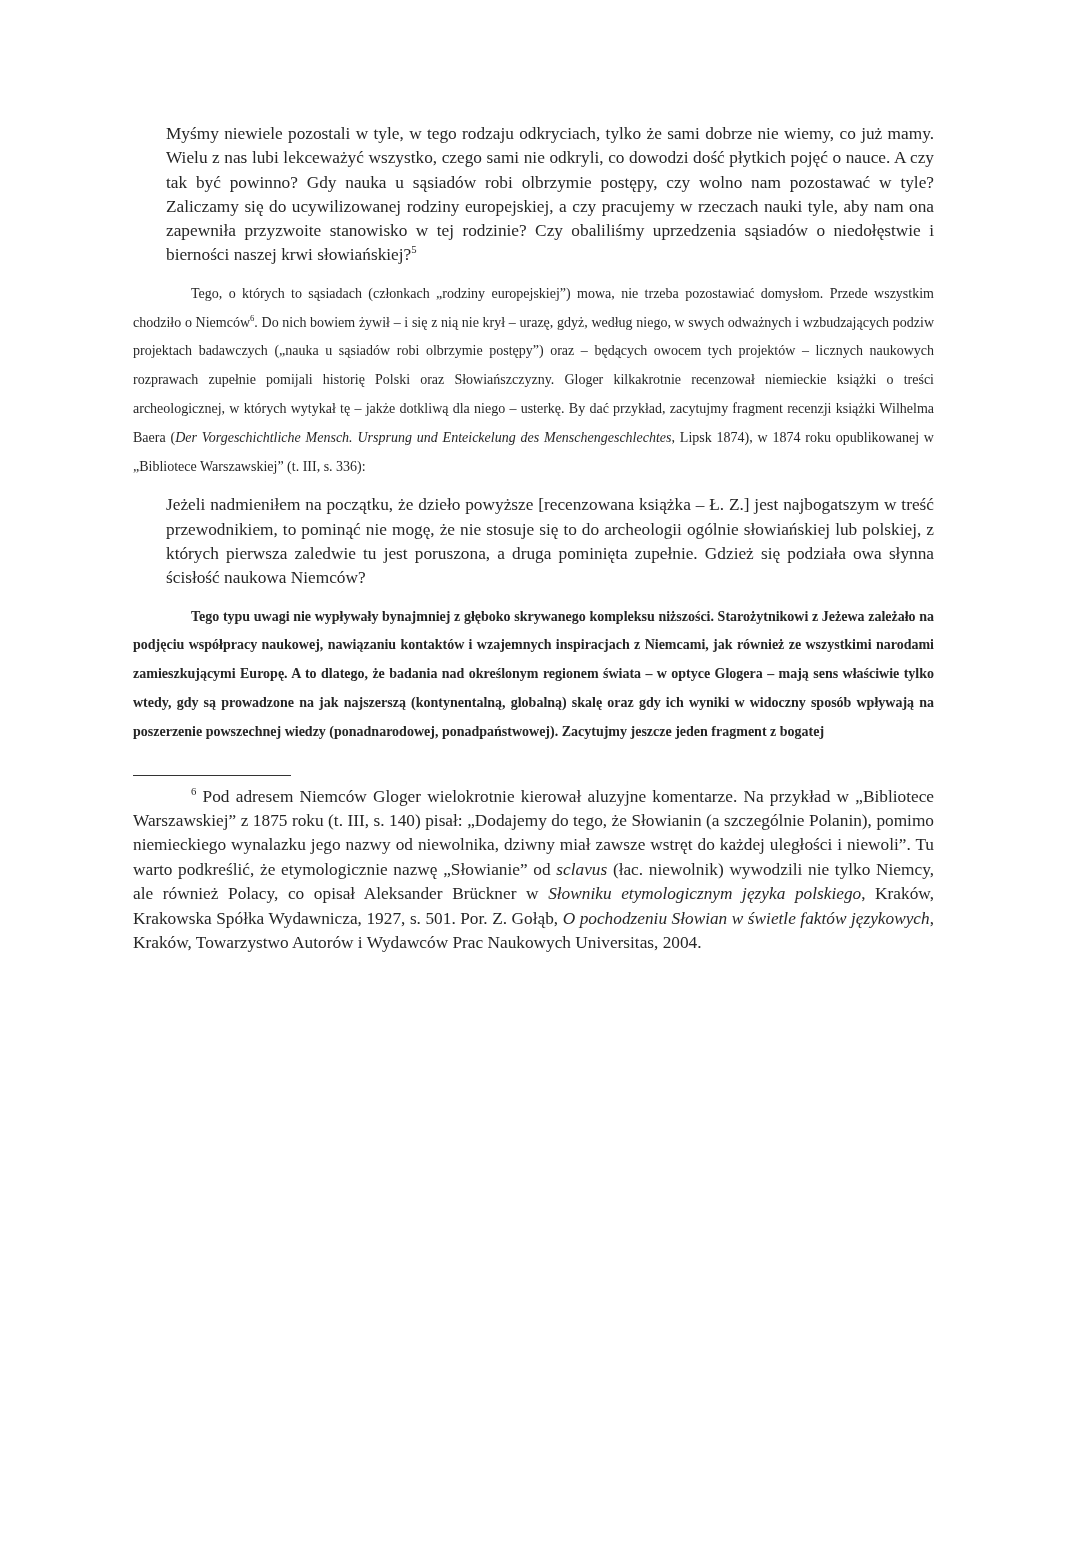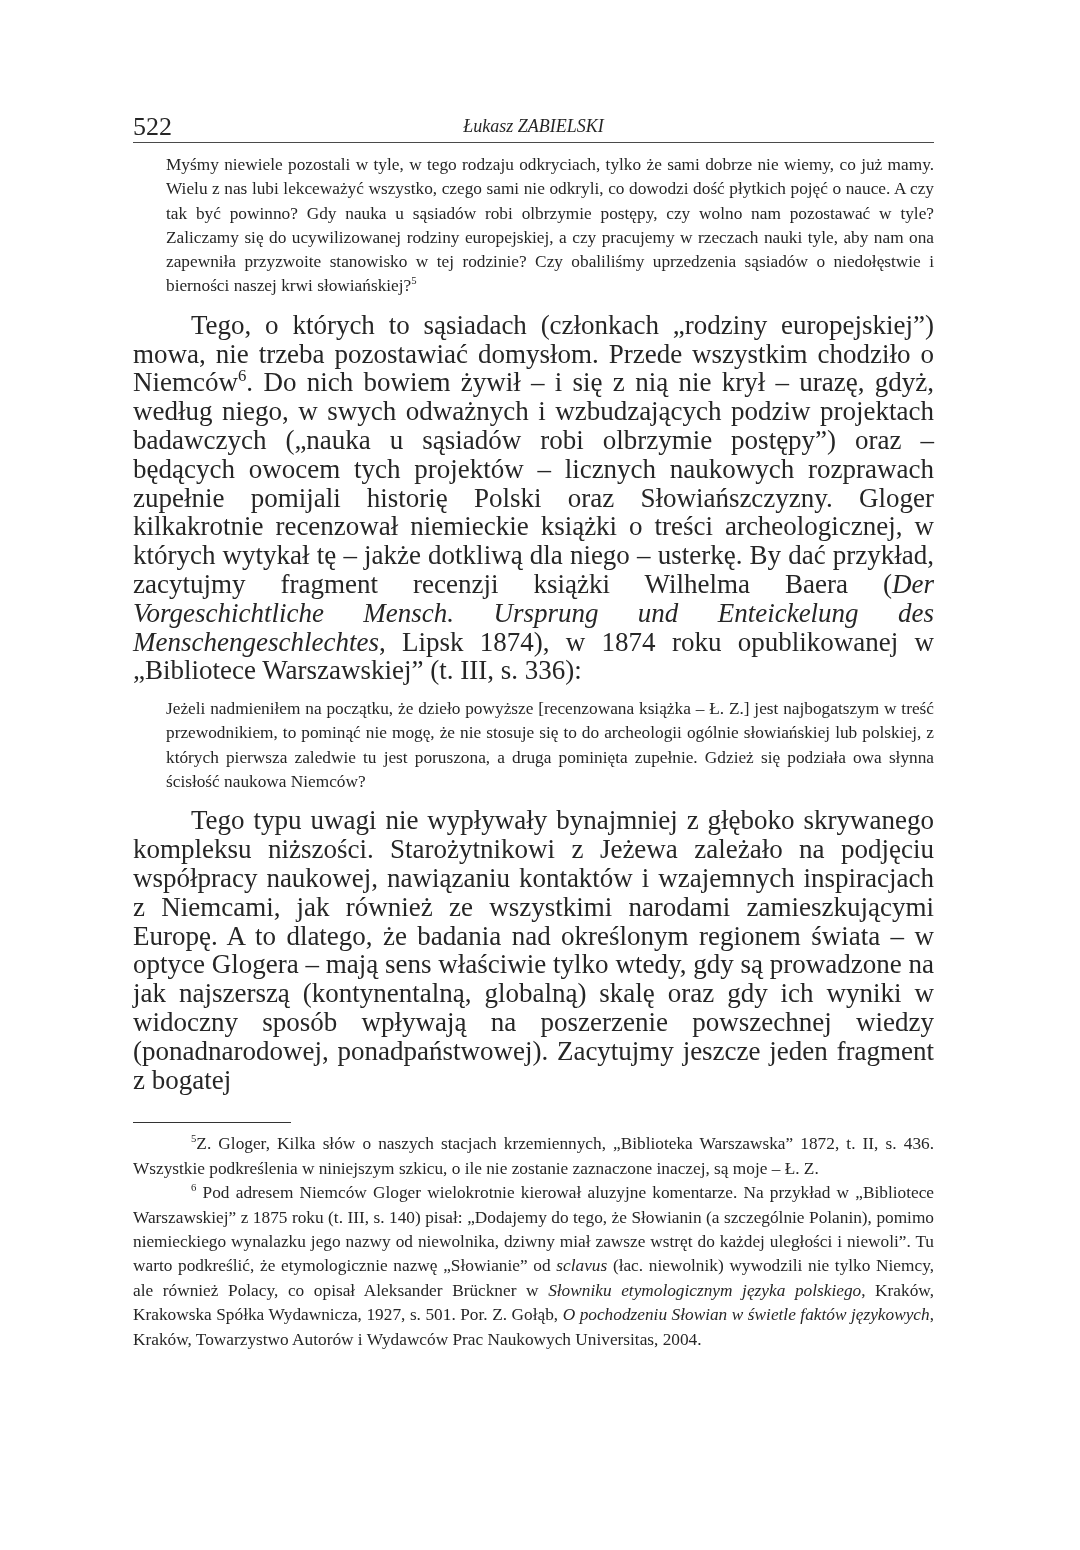--- a/index.html
+++ b/index.html
@@ -2,47 +2,42 @@
 <html><head>
 <meta charset="utf-8">
 <style>
   html, body { margin: 0; padding: 0; background: #ffffff; }
   body { width: 1080px; height: 1550px; position: relative; overflow: hidden; color: #262626; font-family: "Liberation Serif", serif; }
   .page { position: absolute; left: 133px; top: 112px; width: 801px; }
   .header { position: relative; height: 30px; border-bottom: 1.5px solid #4a4a4a; }
   .page-num { position: absolute; left: 0; top: 0; font-size: 26px; line-height: 30px; }
   .running-head { position: absolute; left: 0; right: 0; top: 4px; text-align: center; font-style: italic; font-size: 18px; }
   .quote { margin: 10px 0 0 33px; font-size: 17.3px; line-height: 24.3px; text-align: justify; }
-  .para { margin: 20px 0 0 0; font-size: 27px; line-height: 28.8px; text-align: justify; text-indent: 58px; }
+  .para { margin: 20px 0 0 0; font-size: 14px; line-height: 28.8px; text-align: justify; text-indent: 58px; }
   .para.first { margin-top: 12px; }
   .quote2 { margin-top: 12px; }
-  .para2 { margin-top: 12px; }
+  .para2 { margin-top: 12px; font-weight: bold; }
   .fn-rule { margin-top: 28px; width: 158px; border-top: 1.2px solid #333; }
   .footnotes { margin-top: 9px; font-size: 17.3px; line-height: 24.4px; text-align: justify; }
   .footnote { text-indent: 58px; margin: 0; }
   sup { font-size: 62%; line-height: 0; vertical-align: super; }
   b { font-weight: normal; }
   i { font-style: italic; }
 </style>
 </head>
 <body>
 
 <div class="page">
-  <div class="header">
-    <span class="page-num">522</span>
-    <div class="running-head">Łukasz ZABIELSKI</div>
-  </div>
 
   <p class="quote"><span>Myśmy niewiele pozostali w tyle, w tego rodzaju odkryciach, tylko że </span><b>sami dobrze nie wiemy, co już mamy</b><span>. Wielu z nas lubi lekceważyć wszystko, czego sami nie odkryli, co dowodzi dość płytkich pojęć o nauce. A czy tak być powinno? Gdy nauka u sąsiadów robi olbrzymie postępy, czy wolno nam pozostawać w tyle? Zaliczamy się do ucywilizowanej </span><b>rodziny europejskiej</b><span>, a czy pracujemy w rzeczach nauki tyle, aby nam ona zapewniła przyzwoite stanowisko w tej rodzinie? </span><b>Czy obaliliśmy uprzedzenia sąsiadów o niedołęstwie i bierności naszej krwi słowiańskiej</b><span>?</span><sup>5</sup></p>
 
   <p class="para first"><span>Tego, o których to sąsiadach (członkach „rodziny europejskiej”) mowa, nie trzeba pozostawiać domysłom. Przede wszystkim chodziło o Niemców</span><sup>6</sup><span>. Do nich bowiem żywił – i się z nią nie krył – urazę, gdyż, według niego, w swych odważnych i wzbudzających podziw projektach badawczych („nauka u sąsiadów robi olbrzymie postępy”) oraz – będących owocem tych projektów – licznych naukowych rozprawach zupełnie pomijali historię Polski oraz Słowiańszczyzny. Gloger kilkakrotnie recenzował niemieckie książki o treści archeologicznej, w których wytykał tę – jakże dotkliwą dla niego – usterkę. By dać przykład, zacytujmy fragment recenzji książki Wilhelma Baera (</span><i>Der Vorgeschichtliche Mensch. Ursprung und Enteickelung des Menschengeschlechtes</i><span>, Lipsk 1874), w 1874 roku opublikowanej w „Bibliotece Warszawskiej” (t. III, s. 336):</span></p>
 
   <p class="quote quote2"><span>Jeżeli nadmieniłem na początku, że dzieło powyższe [recenzowana książka – Ł. Z.] jest najbogatszym w treść przewodnikiem, to pominąć nie mogę, że nie stosuje się to do archeologii ogólnie słowiańskiej lub polskiej, z których pierwsza zaledwie tu jest poruszona, a druga pominięta zupełnie. </span><b>Gdzież się podziała owa słynna ścisłość naukowa Niemców</b><span>?</span></p>
 
   <p class="para para2">Tego typu uwagi nie wypływały bynajmniej z głęboko skrywanego kompleksu niższości. Starożytnikowi z Jeżewa zależało na podjęciu współpracy naukowej, nawiązaniu kontaktów i wzajemnych inspiracjach z Niemcami, jak również ze wszystkimi narodami zamieszkującymi Europę. A to dlatego, że badania nad określonym regionem świata – w optyce Glogera – mają sens właściwie tylko wtedy, gdy są prowadzone na jak najszerszą (kontynentalną, globalną) skalę oraz gdy ich wyniki w widoczny sposób wpływają na poszerzenie powszechnej wiedzy (ponadnarodowej, ponadpaństwowej). Zacytujmy jeszcze jeden fragment z bogatej</p>
 
   <div class="fn-rule"></div>
 
   <div class="footnotes">
-    <p class="footnote"><sup>5</sup><span>Z. Gloger, Kilka słów o naszych stacjach krzemiennych, „Biblioteka Warszawska” 1872, t. II, s. 436. Wszystkie podkreślenia w niniejszym szkicu, o ile nie zostanie zaznaczone inaczej, są moje – Ł. Z.</span></p>
     <p class="footnote"><sup>6</sup><span> Pod adresem Niemców Gloger wielokrotnie kierował aluzyjne komentarze. Na przykład w „Bibliotece Warszawskiej” z 1875 roku (t. III, s. 140) pisał: „Dodajemy do tego, że Słowianin (a szczególnie Polanin), </span><b>pomimo niemieckiego wynalazku jego nazwy od niewolnika</b><span>, dziwny miał zawsze wstręt do każdej uległości i niewoli”. Tu warto podkreślić, że etymologicznie nazwę „Słowianie” od </span><i>sclavus</i><span> (łac. niewolnik) wywodzili nie tylko Niemcy, ale również Polacy, co opisał Aleksander Brückner w </span><i>Słowniku etymologicznym języka polskiego</i><span>, Kraków, Krakowska Spółka Wydawnicza, 1927, s. 501. Por. Z. Gołąb, </span><i>O pochodzeniu Słowian w świetle faktów językowych</i><span>, Kraków, Towarzystwo Autorów i Wydawców Prac Naukowych Universitas, 2004.</span></p>
   </div>
 </div>
 
 </body></html>

